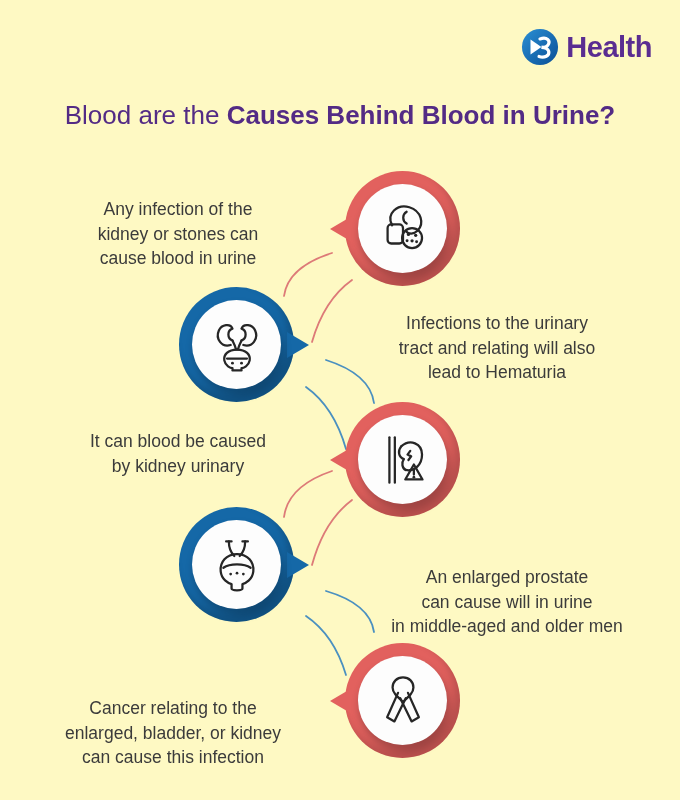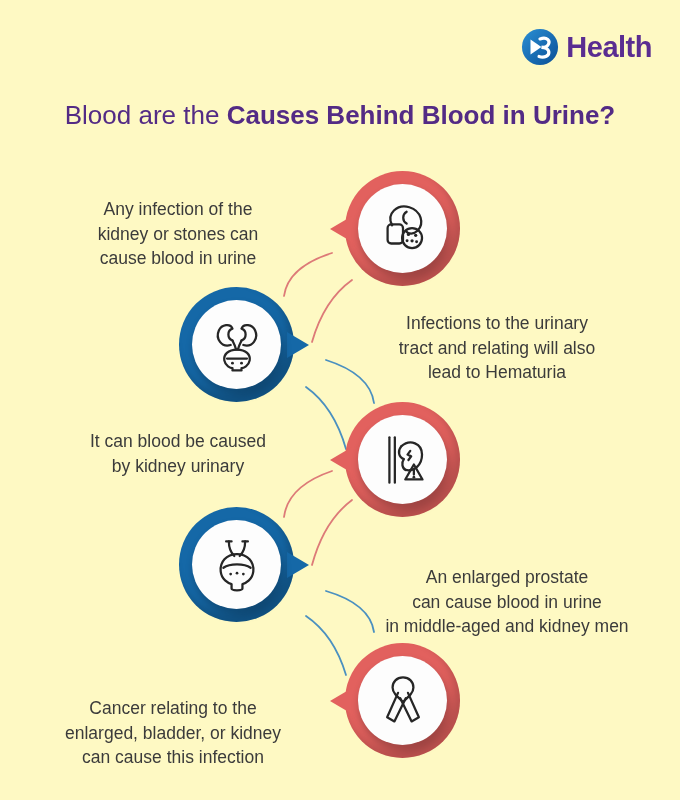--- a/index.html
+++ b/index.html
@@ -161,22 +161,22 @@
         <path d="M17 35 C 24 30, 40 30, 47 35"></path>
         <circle class="dot" cx="25" cy="42" r="1.5"></circle>
         <circle class="dot" cx="32" cy="41" r="1.5"></circle>
         <circle class="dot" cx="39" cy="42" r="1.5"></circle>
       </svg>
     </div>
   </div>
 
   <div class="cause-text left" style="left:352px; top:528px; width:310px;margin-top:37px;">
     <div>An enlarged prostate</div>
-    <div>can cause blood in urine</div>
-    <div>in middle-aged and kidney men</div>
+    <div>can cause will in urine</div>
+    <div>in middle-aged and older men</div>
   </div>
 
   <svg class="connector blue" style="left:298px; top:588px;" width="84" height="90" viewBox="0 0 84 90">
     <path d="M28 3 Q 72 16 76 44"></path>
     <path d="M8 28 Q 36 47 48 87"></path>
   </svg>
 
   <div class="cause-text right" style="right:377px; top:696px; width:260px;">
     <div>Cancer relating to the</div>
     <div>enlarged, bladder, or kidney</div>

